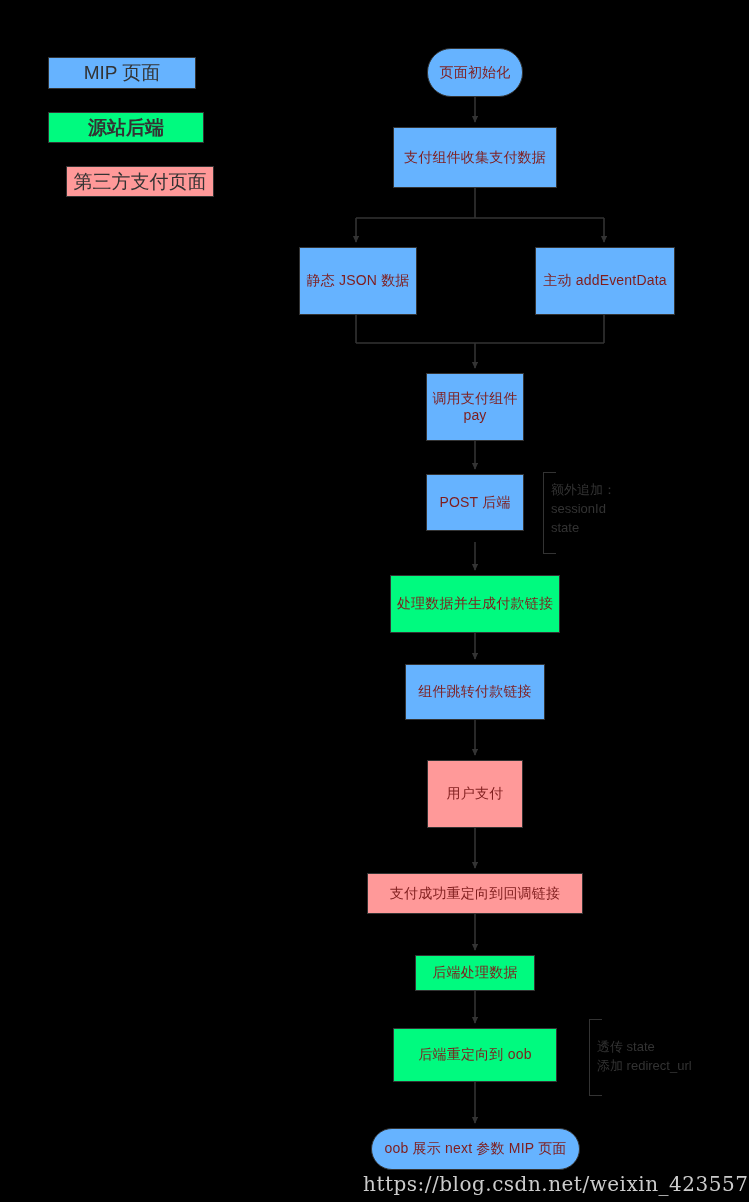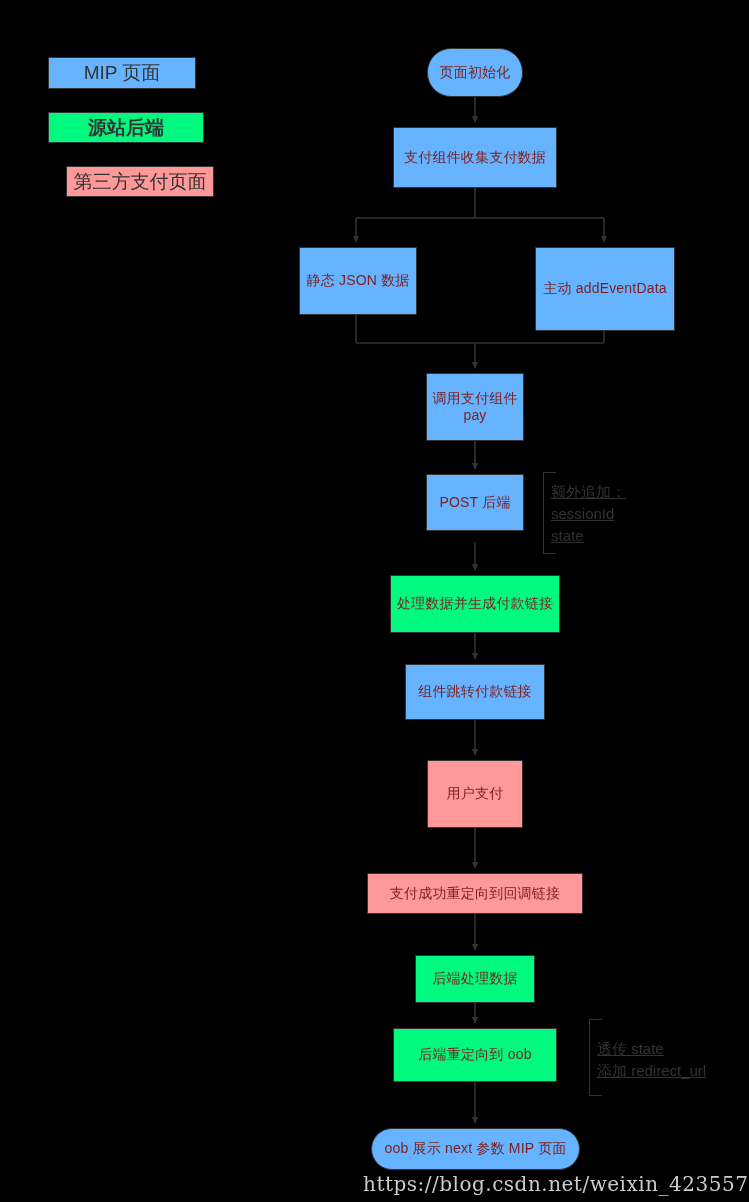--- a/index.html
+++ b/index.html
@@ -54,25 +54,24 @@
     color: #333333;
     display: flex;
     align-items: center;
     justify-content: center;
     font-size: 19px;
   }
 
   .annotation {
     position: absolute;
     color: #333333;
-    font-size: 15px;
+    font-size: 13px;
     line-height: 1.45;
     white-space: pre-line;
     text-align: left;
-    text-decoration: underline;
   }
 
   .watermark {
     position: absolute;
     color: #cccccc;
     font-family: "DejaVu Serif", "Liberation Serif", serif;
     font-size: 20px;
     letter-spacing: 0.5px;
     white-space: nowrap;
   }
@@ -128,29 +127,29 @@
         <span>源站后端</span>
       </div>
       <div class="legend-item" style="left: 66px; top: 166px; width: 148px; height: 31px; background: rgb(255, 153, 153);">
         <span>第三方支付页面</span>
       </div>
     </div>
   <div id="nodes">
       <div class="node fill-blue shape-round" style="left: 427px; top: 48px; width: 96px; height: 49px;"><span>页面初始化</span></div>
       <div class="node fill-blue shape-rect" style="left: 393px; top: 127px; width: 164px; height: 61px;"><span>支付组件收集支付数据</span></div>
       <div class="node fill-blue shape-rect" style="left: 299px; top: 247px; width: 118px; height: 68px;"><span>静态 JSON 数据</span></div>
-      <div class="node fill-blue shape-rect" style="left: 535px; top: 247px; width: 140px; height: 84px;"><span>主动 addEventData</span></div>
+      <div class="node fill-blue shape-rect" style="left: 535px; top: 247px; width: 140px; height: 68px;"><span>主动 addEventData</span></div>
       <div class="node fill-blue shape-rect" style="left: 426px; top: 373px; width: 98px; height: 68px;"><span>调用支付组件
 pay</span></div>
       <div class="node fill-blue shape-rect" style="left: 426px; top: 474px; width: 98px; height: 57px;"><span>POST 后端</span></div>
       <div class="node fill-green shape-rect" style="left: 390px; top: 575px; width: 170px; height: 58px;"><span>处理数据并生成付款链接</span></div>
       <div class="node fill-blue shape-rect" style="left: 405px; top: 664px; width: 140px; height: 56px;"><span>组件跳转付款链接</span></div>
       <div class="node fill-pink shape-rect" style="left: 427px; top: 760px; width: 96px; height: 68px; justify-content: center;"><span>用户支付</span></div>
       <div class="node fill-pink shape-rect" style="left: 367px; top: 873px; width: 216px; height: 41px;"><span>支付成功重定向到回调链接</span></div>
-      <div class="node fill-green shape-rect" style="left: 415px; top: 955px; width: 120px; height: 48px;"><span>后端处理数据</span></div>
+      <div class="node fill-green shape-rect" style="left: 415px; top: 955px; width: 120px; height: 36px;"><span>后端处理数据</span></div>
       <div class="node fill-green shape-rect" style="left: 393px; top: 1028px; width: 164px; height: 54px;"><span>后端重定向到 oob</span></div>
       <div class="node fill-blue shape-round" style="left: 371px; top: 1128px; width: 209px; height: 42px;"><span>oob 展示 next 参数 MIP 页面</span></div>
     </div>
   <div id="annotations">
       <div style="position: absolute; left: 543px; top: 472px; width: 13px; height: 82px; border-left: 1.6px solid rgb(51, 51, 51); border-top: 1.6px solid rgb(51, 51, 51); border-bottom: 1.6px solid rgb(51, 51, 51); box-sizing: border-box;"></div>
       <div class="annotation" style="left: 551px; top: 481px; width: 96px;">额外追加：
 sessionId
 state</div>
       <div style="position: absolute; left: 589px; top: 1019px; width: 13px; height: 77px; border-left: 1.6px solid rgb(51, 51, 51); border-top: 1.6px solid rgb(51, 51, 51); border-bottom: 1.6px solid rgb(51, 51, 51); box-sizing: border-box;"></div>
       <div class="annotation" style="left: 597px; top: 1038px; width: 120px;">透传 state

